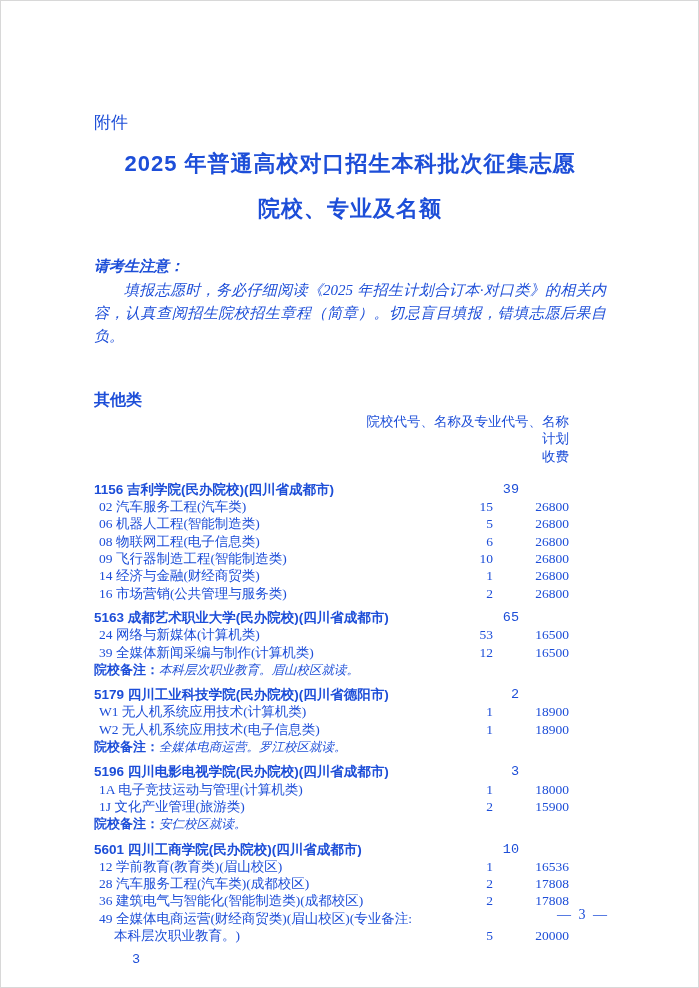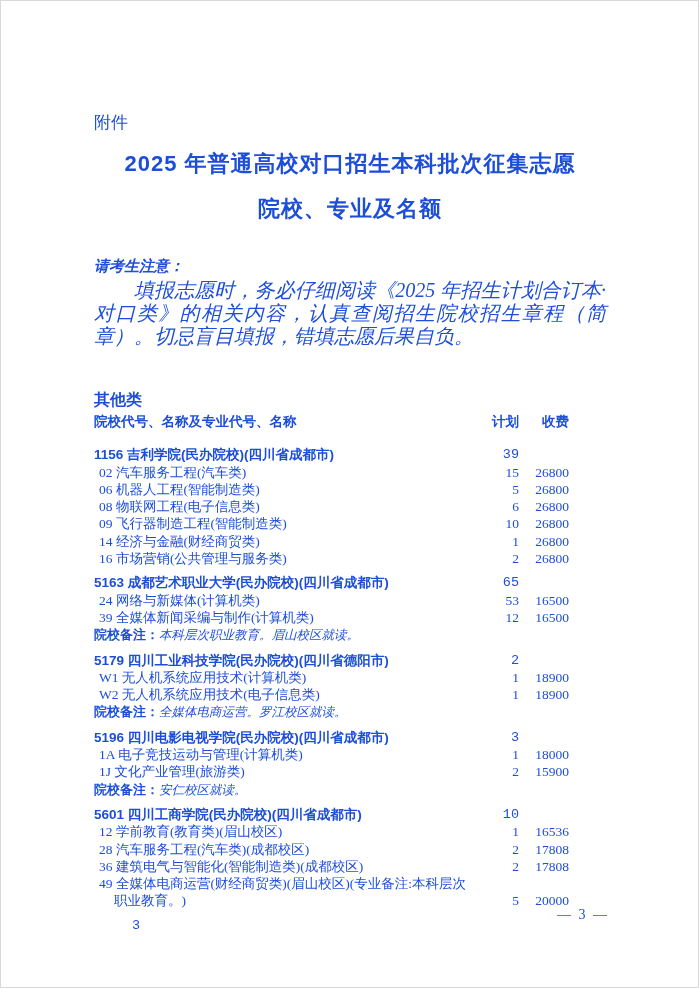--- a/index.html
+++ b/index.html
@@ -28,21 +28,21 @@
     letter-spacing:1px;
   }
 
   .notice { margin-top:24px;font-style:italic; }
   .notice-heading {
     font-weight:bold;
     font-size:15px;
     line-height:22px;
   }
   .notice-body {
-    font-size:20px;
+    font-size:15px;
     line-height:23px;
     text-align:justify;
     text-indent:2em;
     margin-top:2px;
   }
 
   .section-title {
     margin-top:42px;
     font-family:"Liberation Sans", sans-serif;
     font-weight:bold;
@@ -51,32 +51,33 @@
   }
 
   .table { width:475px; margin-top:3px; }
   .t-row { display:flex; align-items:flex-end; line-height:17.3px; font-size:13.5px; }
   .t-desc { flex:1; }
   .t-plan { width:46px; text-align:right; }
   .t-fee  { width:50px; text-align:right; }
 
   .header-row {
     font-family:"Liberation Sans", sans-serif;
-    font-weight:bold;
+    font-weight:normal;
     margin-bottom:16px;
+    flex-direction:column;
   }
 
   .school-row {
     font-family:"Liberation Sans", sans-serif;
     font-weight:bold;
     margin-top:7px;
   }
   .school-row .t-plan { font-weight:normal;font-family:Liberation Mono, monospace; }
 
-  .major-row { font-family:"Liberation Serif", serif; }
+  .major-row { font-family:"Liberation Serif", serif;gap:26px; }
   .major-row .t-desc { margin-left:5px; padding-left:15px; text-indent:-15px; }
   .major-row .t-plan, .major-row .t-fee { font-family:"Liberation Serif", serif; }
 
   .note-row { font-size:13px; line-height:17.3px; }
   .note-label {
     font-family:"Liberation Sans", sans-serif;
     font-weight:bold;
   }
   .note-text {
     font-family:"Liberation Serif", serif;

